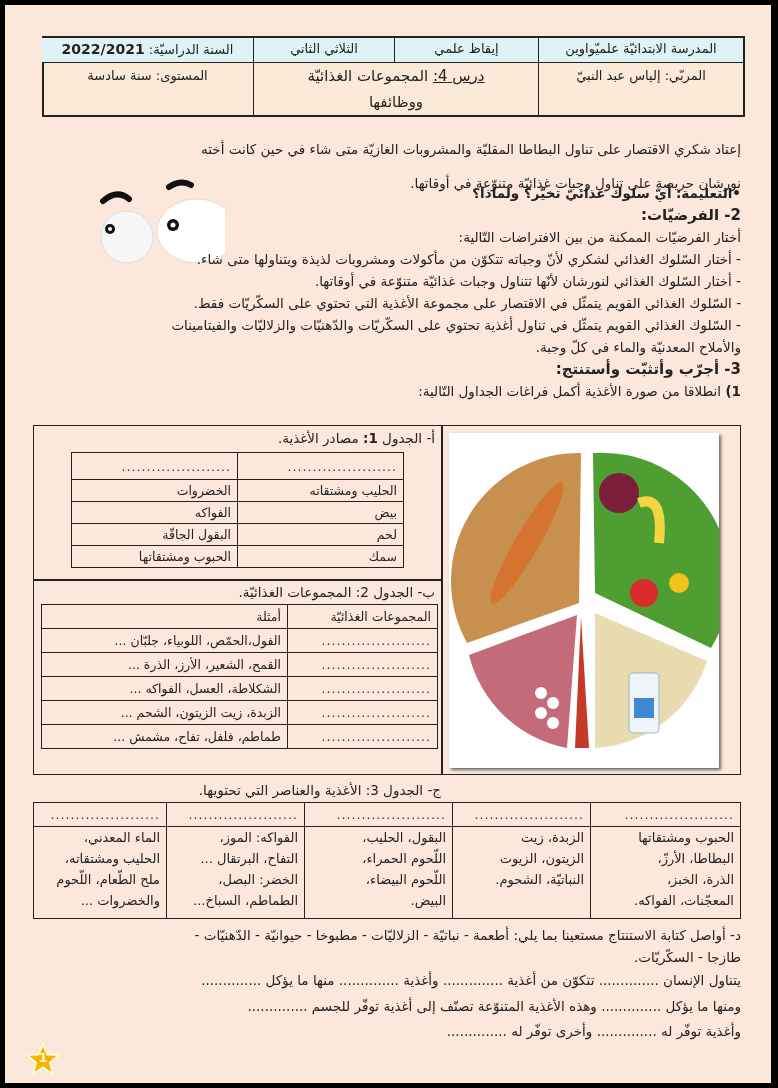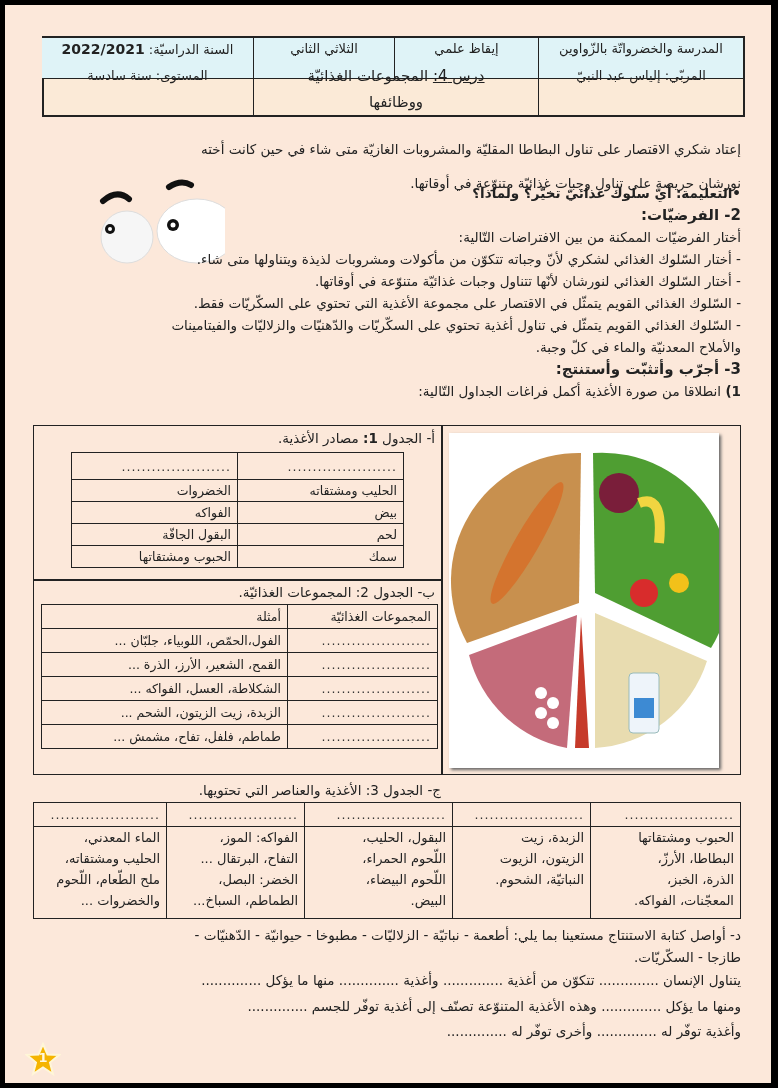--- a/index.html
+++ b/index.html
@@ -3,37 +3,37 @@
 <meta charset="utf-8">
 <style>
   html,body{margin:0;padding:0;}
   body{width:778px;height:1088px;background:#000;position:relative;overflow:hidden;font-family:"DejaVu Sans",sans-serif;}
   .page{position:absolute;left:5px;top:5px;width:766px;height:1078px;background:#fce8da;}
   .rtl{direction:rtl;}
   .abs{position:absolute;}
   
   .hdr{position:absolute;left:37px;top:31px;width:703px;height:81px;border:2px solid #222;box-sizing:border-box;background:#fbead7;}
   .hdr .cell{position:absolute;box-sizing:border-box;border-left:1px solid #222;border-bottom:1px solid #222;font-size:13px;color:#222;text-align:center;line-height:22px;}
-  .hdr .r1{top:0;height:41px;background:#dff3f7;}
+  .hdr .r1{top:0;height:25px;background:#dff3f7;}
   .hdr .r2{top:25px;height:54px;border-bottom:none;margin-left:48px;}
   .t{font-size:13.5px;color:#222;line-height:21px;white-space:nowrap;}
   .bold{font-weight:bold;}
   .u{text-decoration:underline;}
   .frame{position:absolute;box-sizing:border-box;border:1.5px solid #222;}
   table{border-collapse:collapse;}
   td{border:1.5px solid #222;font-size:12.5px;color:#222;padding:0 6px;box-sizing:border-box;}
   .dots{letter-spacing:1px;color:#333;}
 </style>
 </head>
 <body>
 
 <div class="page">
 
   <div class="hdr rtl">
-    <div class="cell r1" style="right:0;width:205px;border-left:1px solid #222;">المدرسة والخضرواتّة بالزّواوين</div>
+    <div class="cell r1" style="right:0;width:205px;border-left:1px solid #222;">المدرسة الابتدائيّة علميّواوين</div>
     <div class="cell r1" style="right:205px;width:144px;">إيقاظ علمي</div>
     <div class="cell r1" style="right:349px;width:141px;">الثلاثي الثاني</div>
     <div class="cell r1" style="right:490px;width:211px;border-left:none;">
       <span>السنة الدراسيّة:</span>
       <span class="bold" style="font-size:14px;">2022/2021</span>
     </div>
     <div class="cell r2" style="right:0;width:205px;line-height:26px;">المربّي: إلياس عبد النبيّ</div>
     <div class="cell r2" style="right:205px;width:285px;font-size:15px;line-height:26px;">
       <span class="u">درس 4:</span>
       <span>المجموعات الغذائيّة</span><br>

